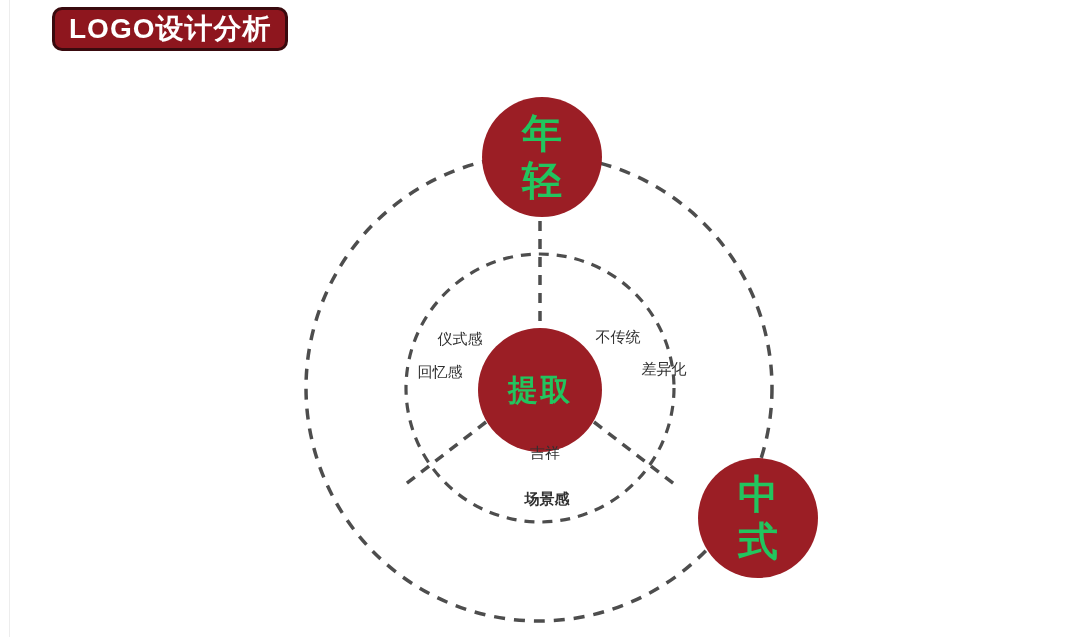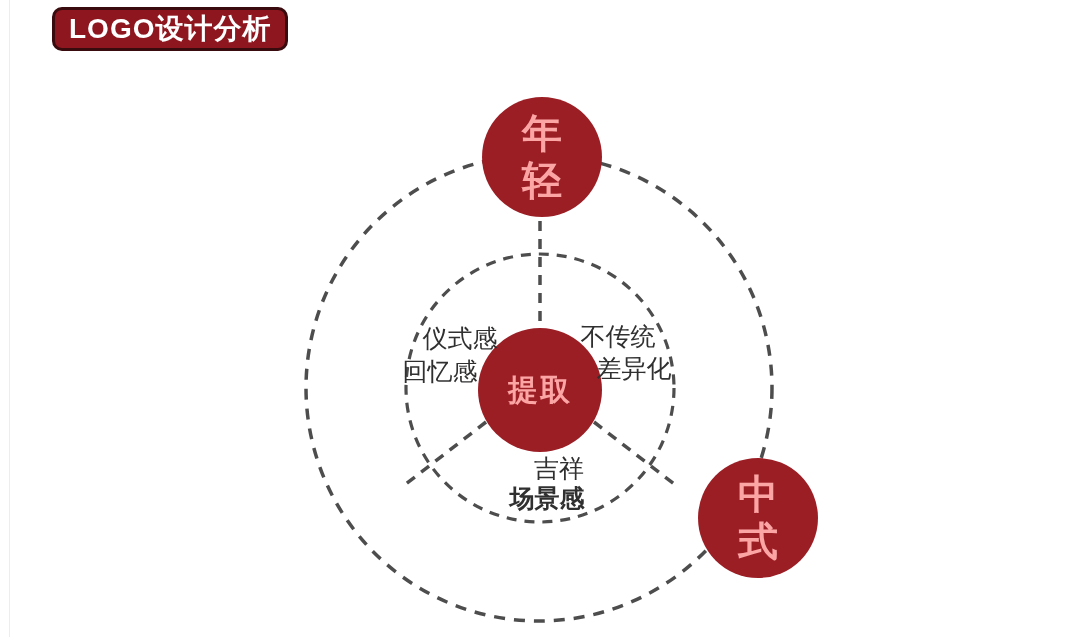--- a/index.html
+++ b/index.html
@@ -28,38 +28,38 @@
     color:#ffffff;font-size:28px;font-weight:bold;letter-spacing:1px;
     display:flex;align-items:center;justify-content:center;
     padding:0 14px;line-height:1;
   }
 
   svg.rings{position:absolute;left:0;top:0;}
 
   .node{
     position:absolute;border-radius:50%;
     background:var(--accent-red);
-    color:#fca5a5;
+    color:#22c55e;
     display:flex;align-items:center;justify-content:center;
     text-align:center;
   }
   .node.outer{width:120px;height:120px;}
   .node.outer .vtext{
     width:1.05em;font-size:40px;font-weight:900;line-height:1.18;
     word-break:break-all;letter-spacing:0;
   }
   .node.top{left:482px;top:97px;}
   .node.bottom-left{left:289px;top:458px;}
   .node.bottom-right{left:698px;top:458px;}
   .node.center{left:478px;top:328px;width:124px;height:124px;flex-direction:column;}
   .node.center .line{font-size:30px;font-weight:700;line-height:40px;letter-spacing:2px;}
 
   .keyword{
     position:absolute;transform:translate(-50%,-50%);
-    color:var(--label-color);font-size:25px;font-weight:500;
+    color:var(--label-color);font-size:15px;font-weight:500;
     white-space:nowrap;line-height:1;
   }
 </style>
 </head>
 <body>
 
 <div class="slide">
 
   <div class="edge-line left"></div>
   <div class="edge-line right"></div>
@@ -85,17 +85,17 @@
     <div class="vtext">中式</div>
   </div>
 
   <div class="node center">
     <div class="line">提取</div>
   </div>
 
   <div class="keyword" style="left:460px;top:338px;">仪式感</div>
   <div class="keyword" style="left:440px;top:371px;">回忆感</div>
   <div class="keyword" style="left:618px;top:336px;">不传统</div>
-  <div class="keyword" style="left:634px;top:368px;">差异化</div>
-  <div class="keyword" style="left:545px;top:468px;margin-left:14px;">吉祥</div>
+  <div class="keyword" style="left:664px;top:368px;">差异化</div>
+  <div class="keyword" style="left:545px;top:452px;">吉祥</div>
   <div class="keyword" style="left:547px;top:498px;font-weight:bold;">场景感</div>
 
 </div>
 
 </body></html>

